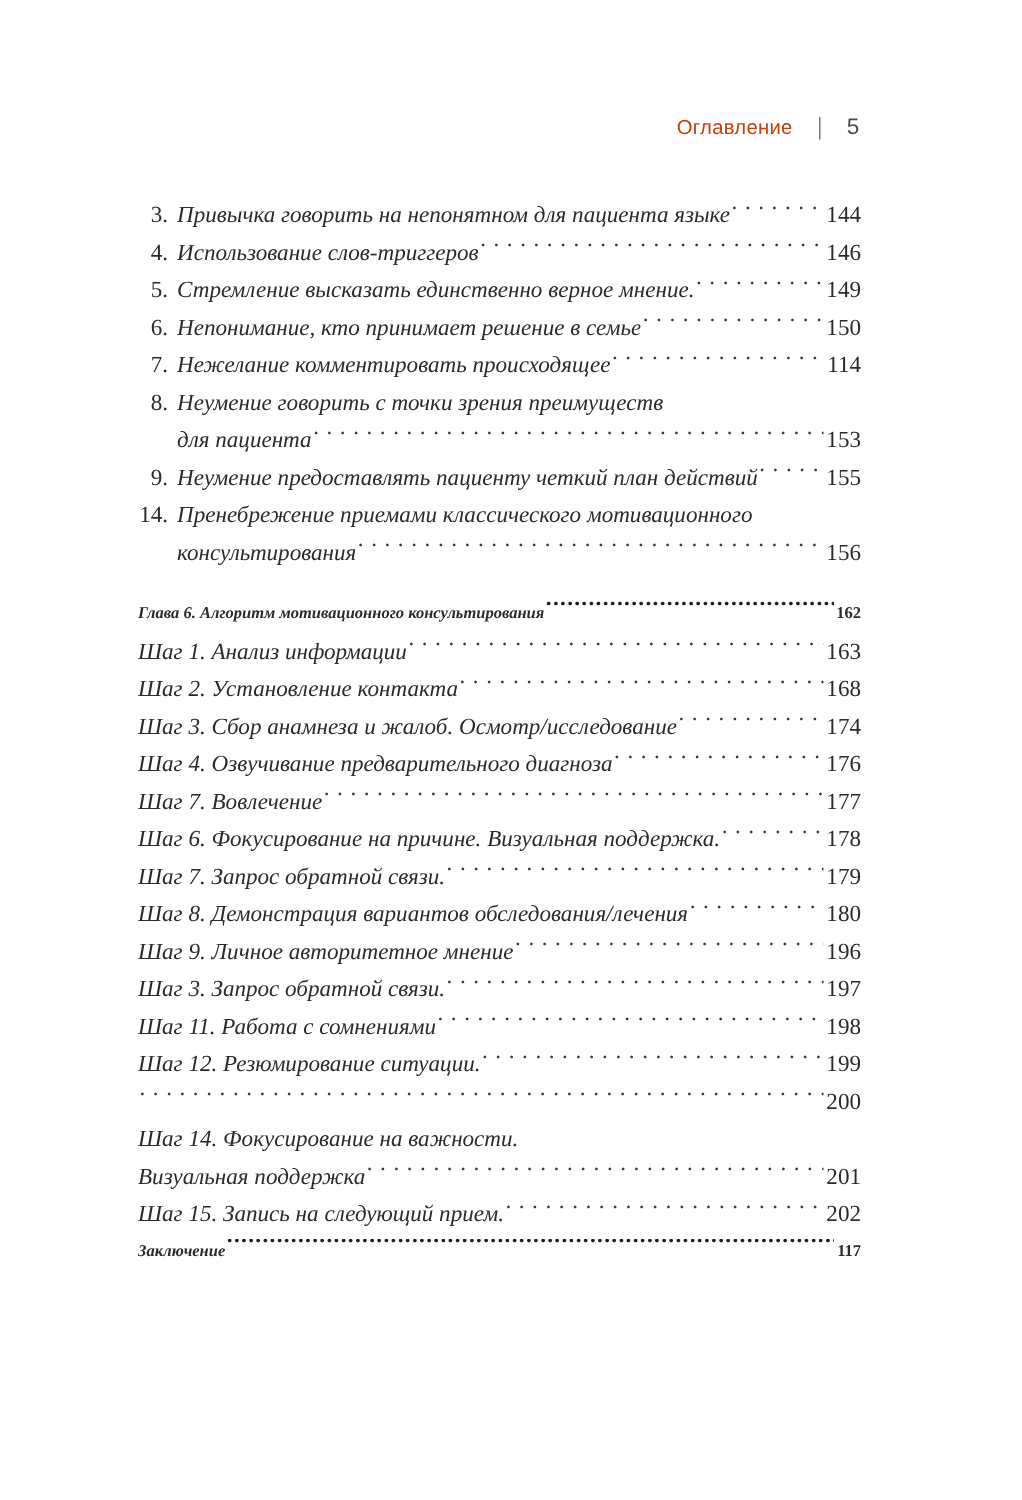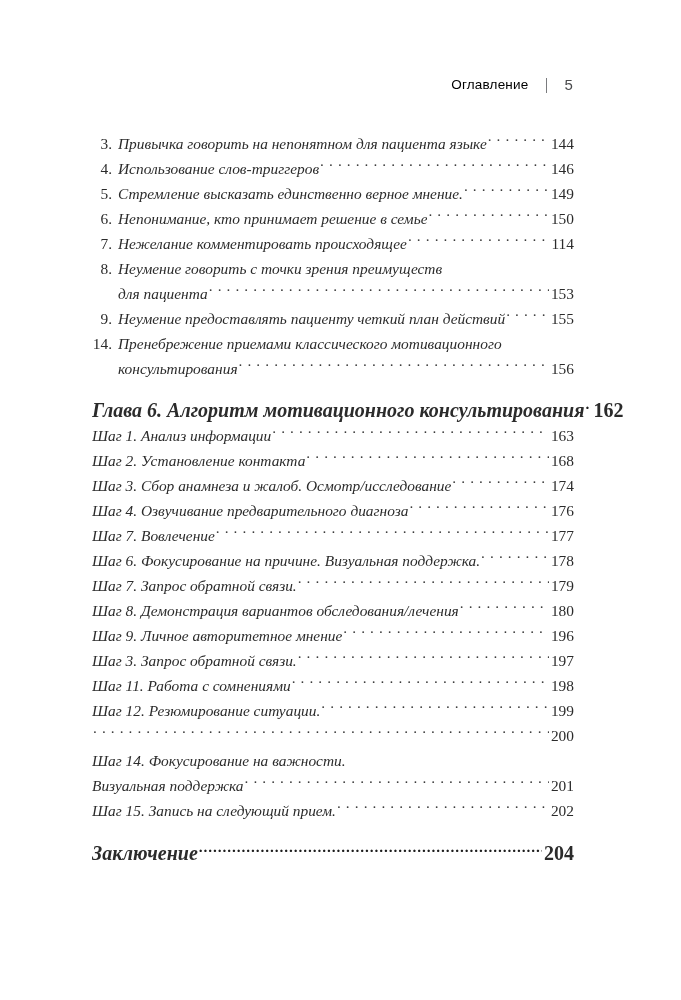--- a/index.html
+++ b/index.html
@@ -25,21 +25,21 @@
     right: 108px;
     display: flex;
     align-items: center;
     gap: 0px;
     font-family: "Liberation Sans", "DejaVu Sans", sans-serif;
     font-size: 13.5px;
     color: #6f7073;
     letter-spacing: 0.2px;
     white-space: nowrap;
   }
-  .running-head .rh-title { color: #000000; }
+  .running-head .rh-title { color: #c2410c; }
   .running-head .rh-sep {
     display: inline-block;
     width: 1px;
     height: 15px;
     background: #7a7b7e;
     margin: 0 17px 0 18px;
     position: relative;
     top: 1px;
   }
   .running-head .rh-page {
@@ -121,27 +121,27 @@
   
   .row.cont-indent .label { padding-left: 26px; }
   .row.cont-flush .label { padding-left: 0; }
 
   
   .row.nolead .leader::before { content: ""; }
 
   
   .row.strong {
     font-weight: bold;
-    font-size: 20px;
+    font-size: 11px;
   }
   .row.strong .page { font-weight: bold; }
 
   
   .gap-before { margin-top: 16px; }
-  .gap-before-lg { margin-top: 17px; }
+  .gap-before-lg { }
 </style>
 </head>
 <body>
 
 <div class="running-head">
   <span class="rh-title">Оглавление</span>
   <span class="rh-sep"></span>
   <span class="rh-page">5</span>
 </div>
 
@@ -297,15 +297,15 @@
       <span class="page">201</span>
     </div>
     <div class="row">
       <span class="label">Шаг 15. Запись на следующий прием.</span>
       <span class="leader"></span>
       <span class="page">202</span>
     </div>
     <div class="row strong gap-before-lg">
       <span class="label">Заключение</span>
       <span class="leader"></span>
-      <span class="page">204</span>
+      <span class="page">117</span>
     </div>
   </div>
 
 </body></html>

